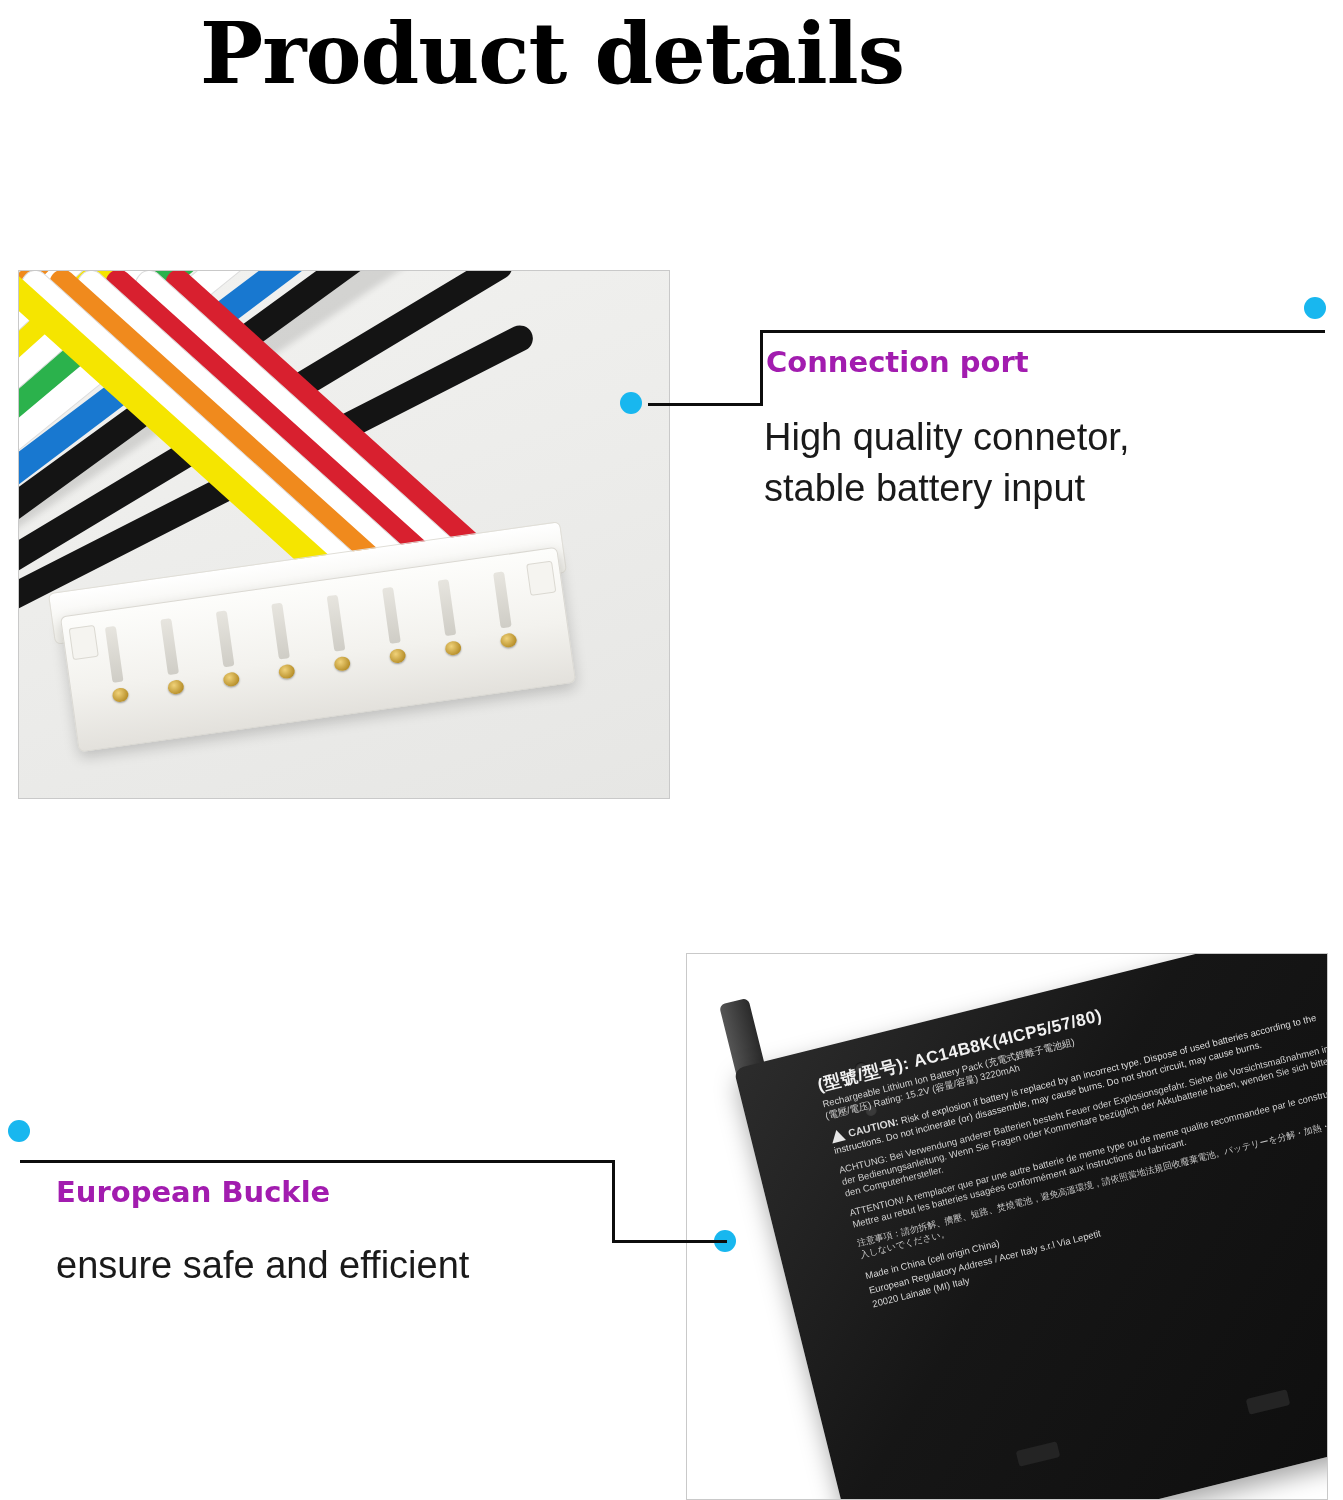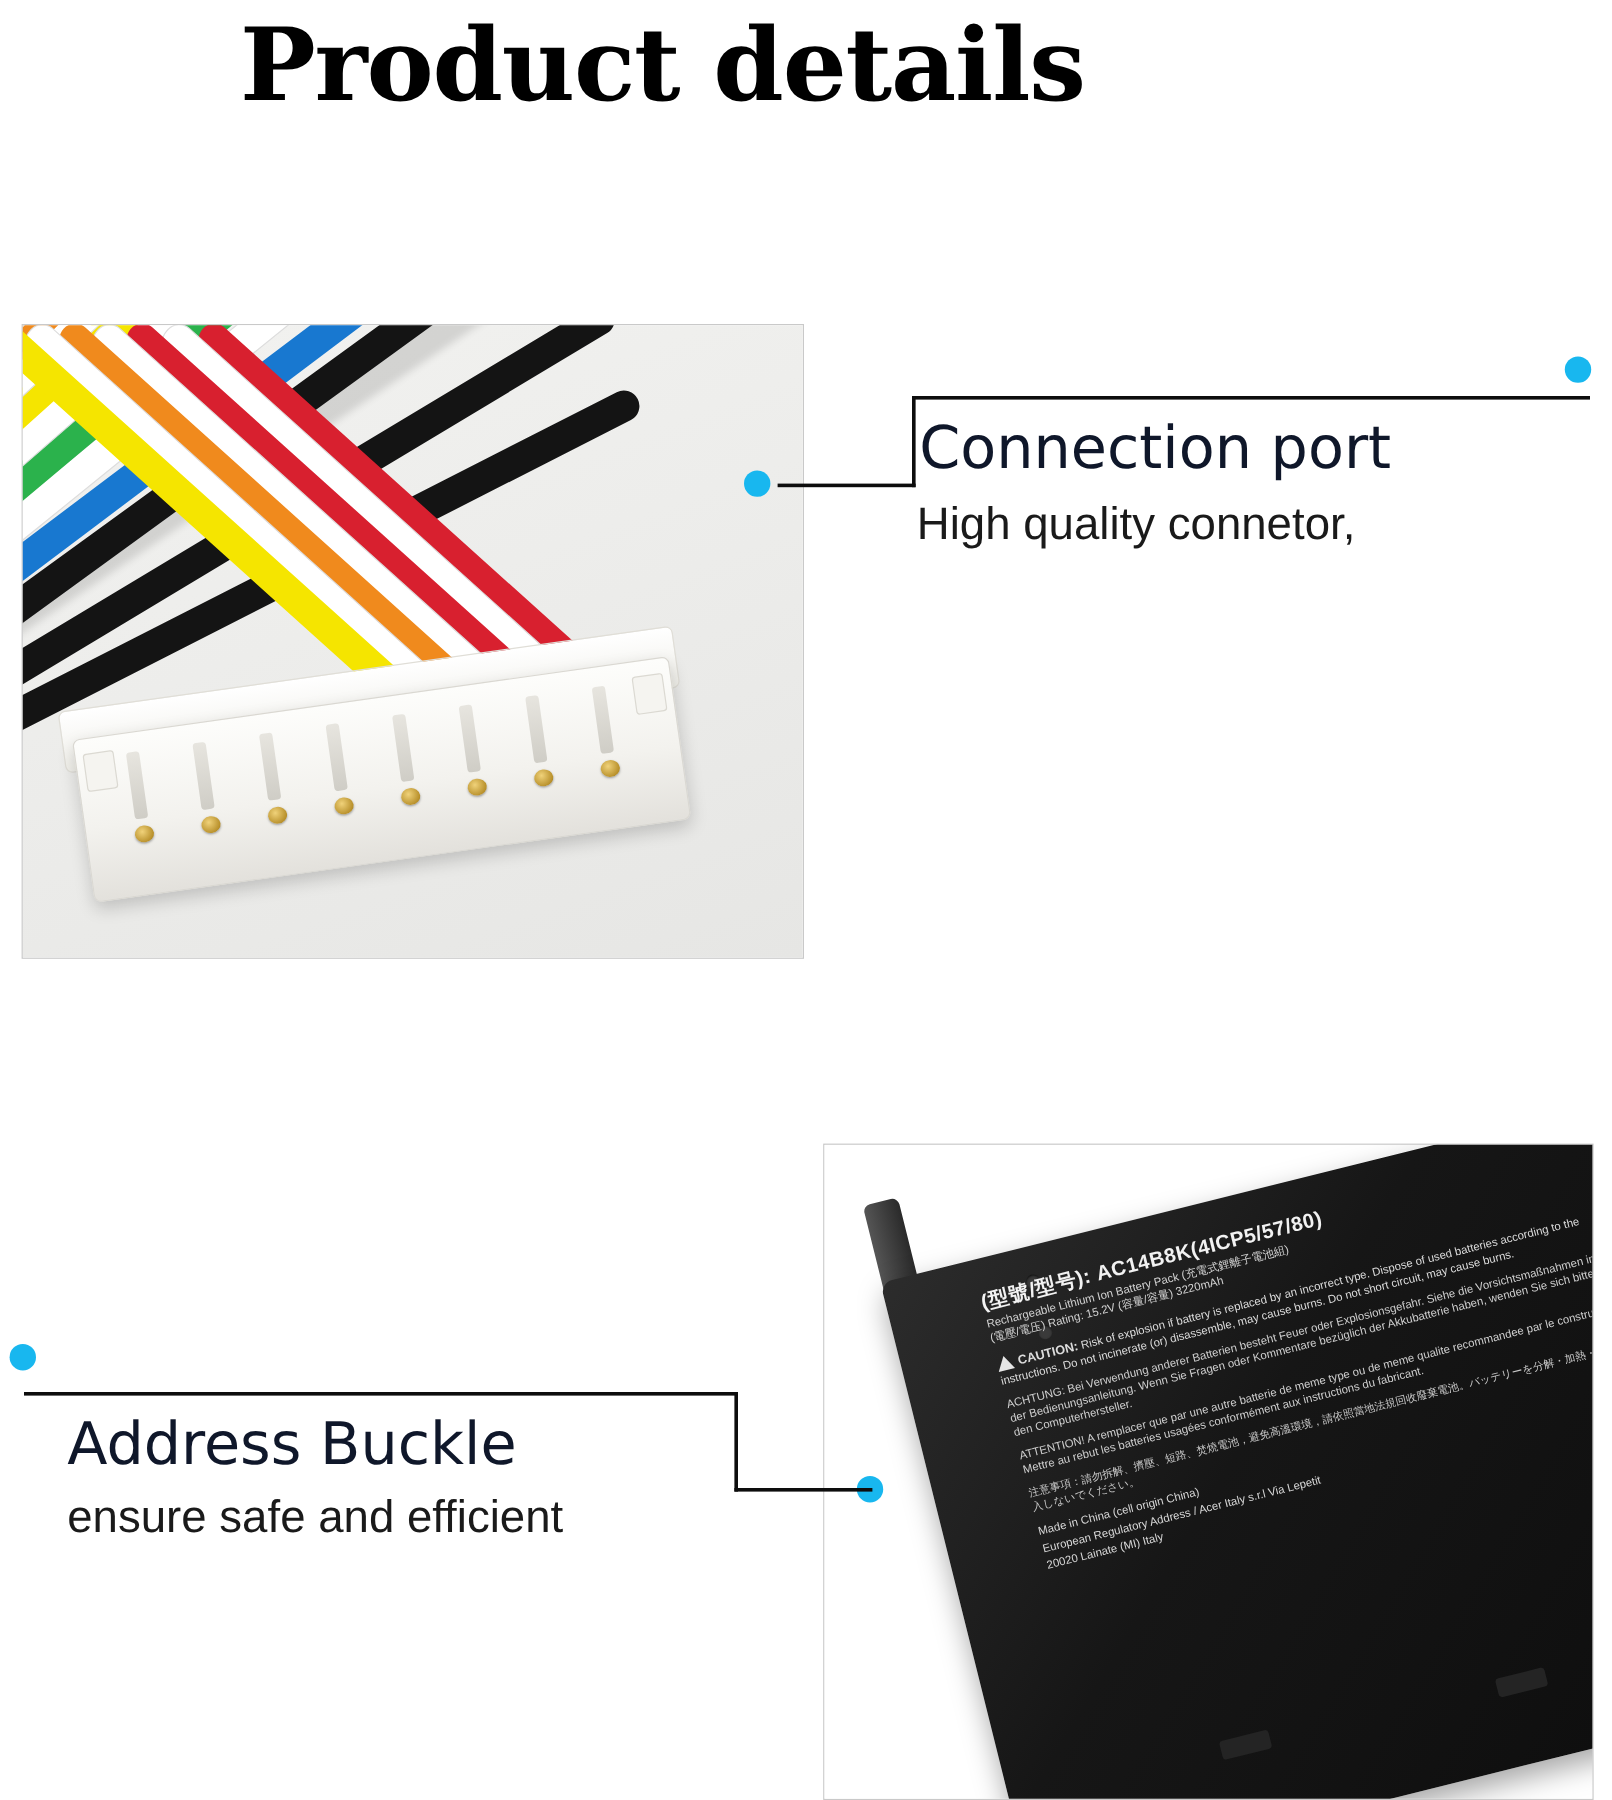--- a/index.html
+++ b/index.html
@@ -195,23 +195,23 @@
     width: 42px; height: 16px;
     background: #242424;
     border-radius: 3px;
     transform: rotate(-14deg);
   }
 
   
   .callout-title {
     position: absolute;
     font-family: "DejaVu Sans", sans-serif;
-    font-weight: normal;
-    font-size: 49px;
-    color: #0f172a;
+    font-weight: bold;
+    font-size: 29px;
+    color: #a21caf;
     white-space: nowrap;
   }
   .callout-body {
     position: absolute;
     font-family: "Liberation Sans", sans-serif;
     font-size: 38px;
     color: #1a1a1a;
     line-height: 1.35;
   }
   .dot {
@@ -295,20 +295,21 @@
 
 <div class="dot" id="dot-cp-left" style="left:620px; top:392px;"></div>
 <div class="dot" id="dot-cp-right" style="left:1304px; top:297px;"></div>
 <div class="rule" id="line-cp-h"></div>
 <div class="rule" id="line-cp-v"></div>
 <div class="rule" id="line-cp-top"></div>
 
 <div class="callout-title" style="left:766px; top:345px;">Connection port</div>
 <div class="callout-body" style="left:764px; top:412px; width:540px;">
   <div>High quality connetor,</div>
+  <div>stable battery input</div>
 </div>
 
 <div class="photo-frame" id="photo-battery">
   <div class="batt-bg"></div>
   <div class="batt-edge"></div>
   <div class="batt-body"></div>
 
   <div class="batt-screwhole" style="left:168px; top:108px; transform:rotate(-14deg);"></div>
   <div class="batt-screwhole" style="left:178px; top:150px; transform:rotate(-14deg);"></div>
   <div class="batt-foot" style="left:330px; top:492px;"></div>
@@ -333,16 +334,16 @@
     <div class="batt-addr" style="margin-top:2px;">20020 Lainate (MI) Italy</div>
   </div>
 </div>
 
 <div class="dot" id="dot-bb-right" style="left:714px; top:1230px;"></div>
 <div class="dot" id="dot-bb-left" style="left:8px; top:1120px;"></div>
 <div class="rule" id="line-bb-h"></div>
 <div class="rule" id="line-bb-v"></div>
 <div class="rule" id="line-bb-top"></div>
 
-<div class="callout-title" style="left:56px; top:1175px;">Address Buckle</div>
+<div class="callout-title" style="left:56px; top:1175px;">European Buckle</div>
 <div class="callout-body" style="left:56px; top:1240px; width:600px;">
   <div>ensure safe and efficient</div>
 </div>
 
 </body></html>

